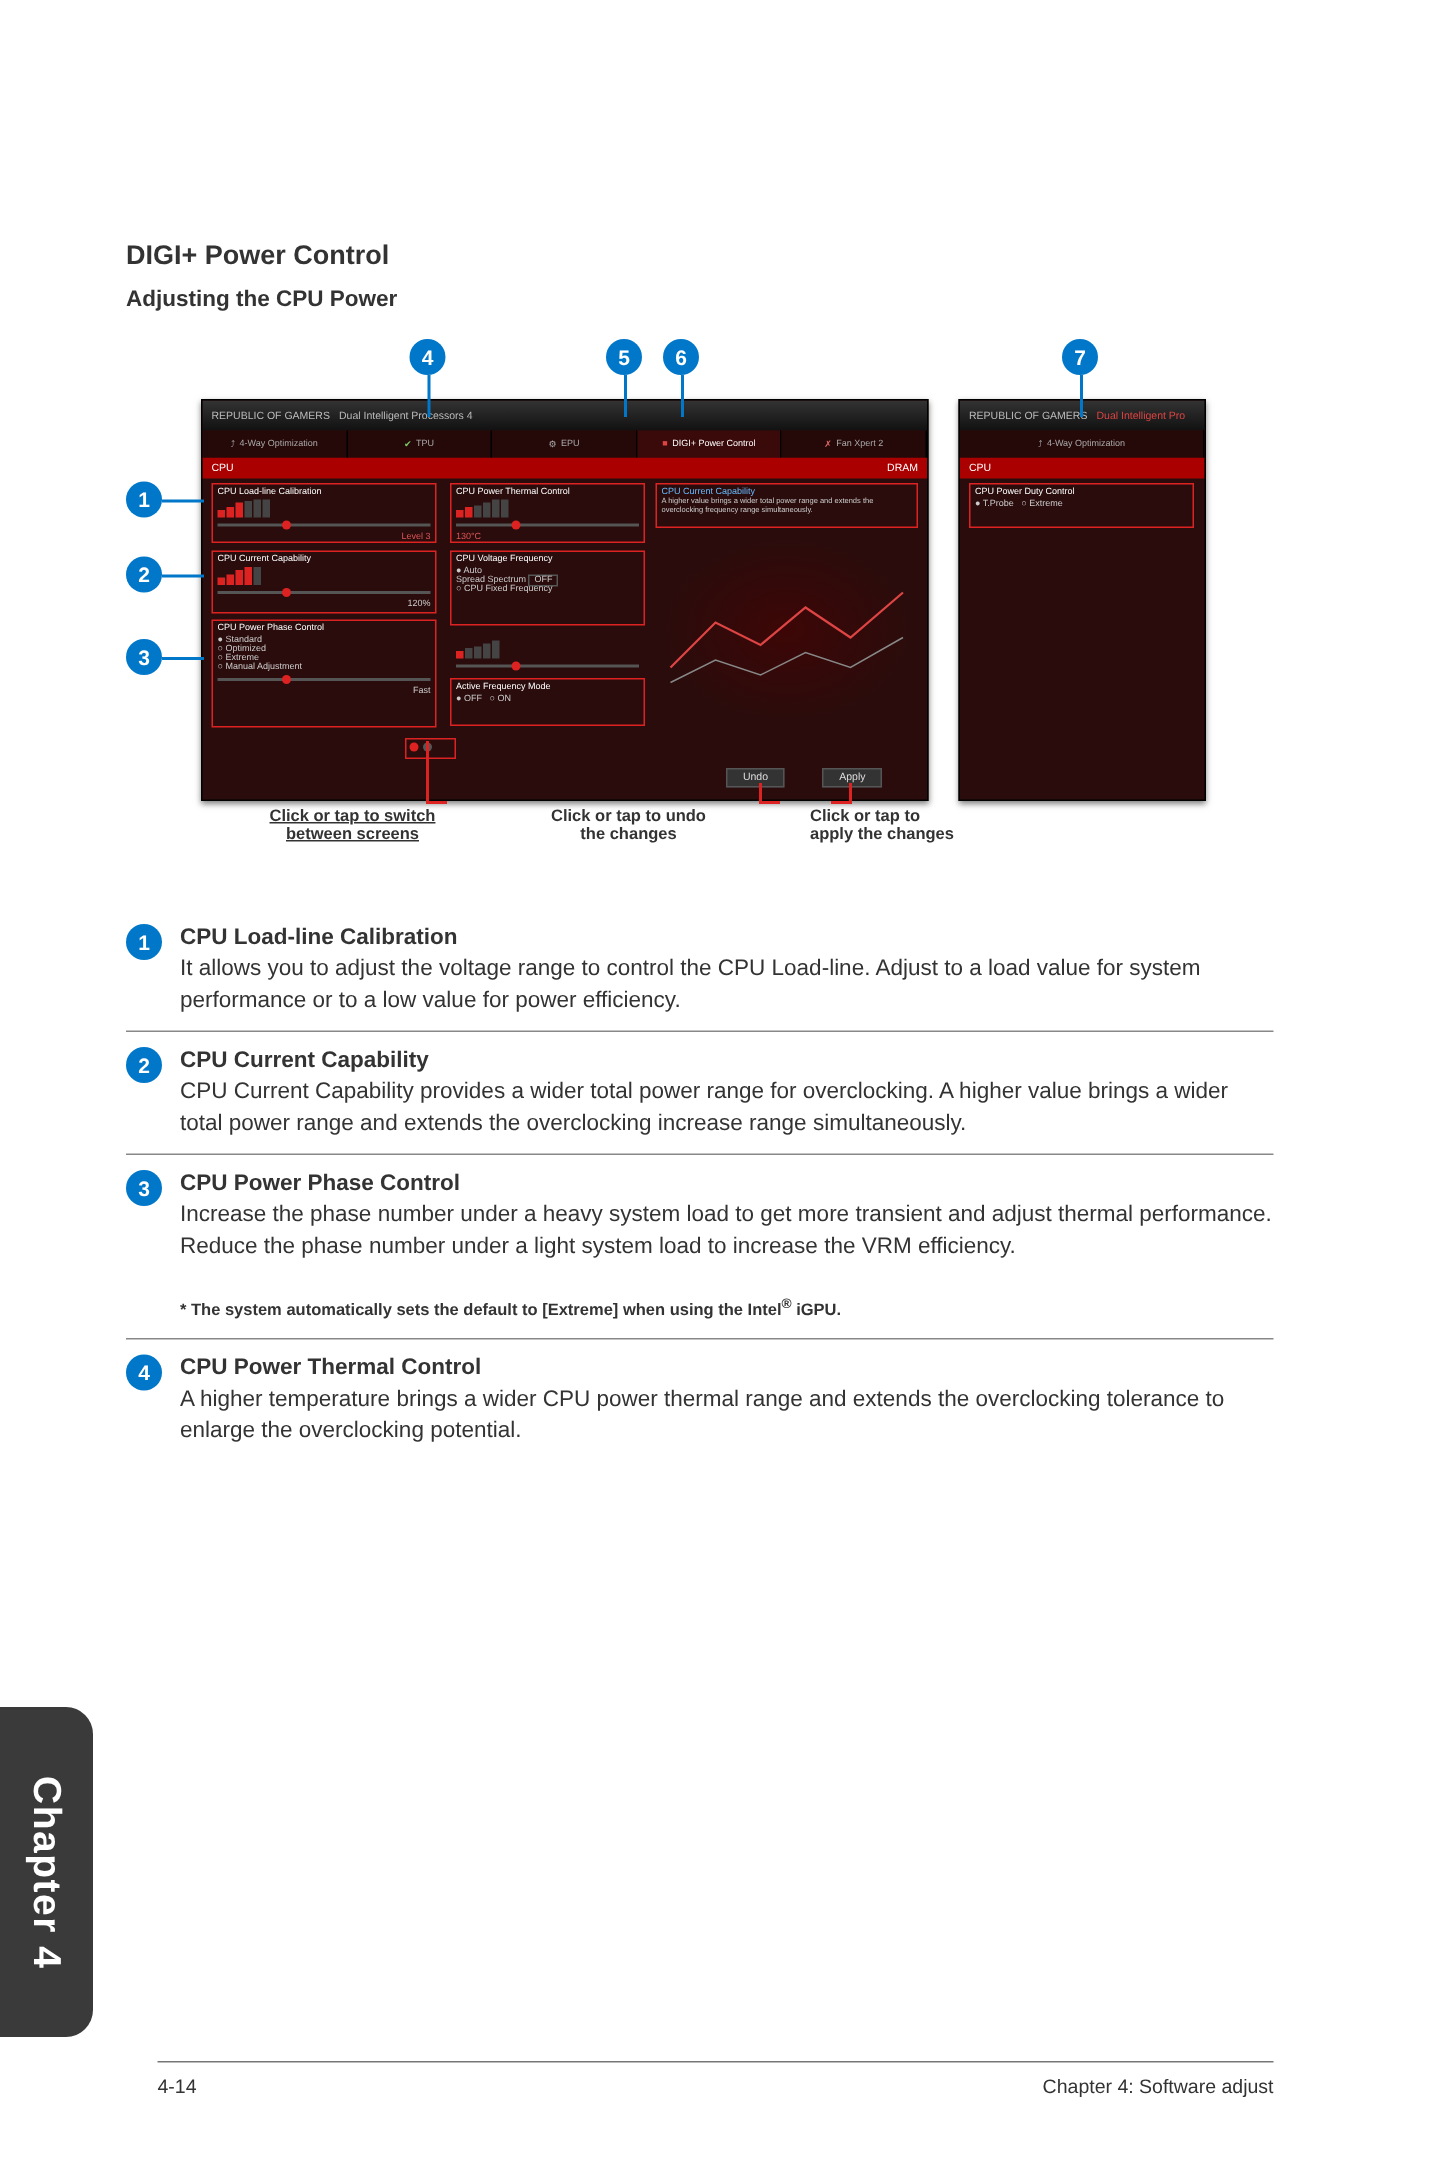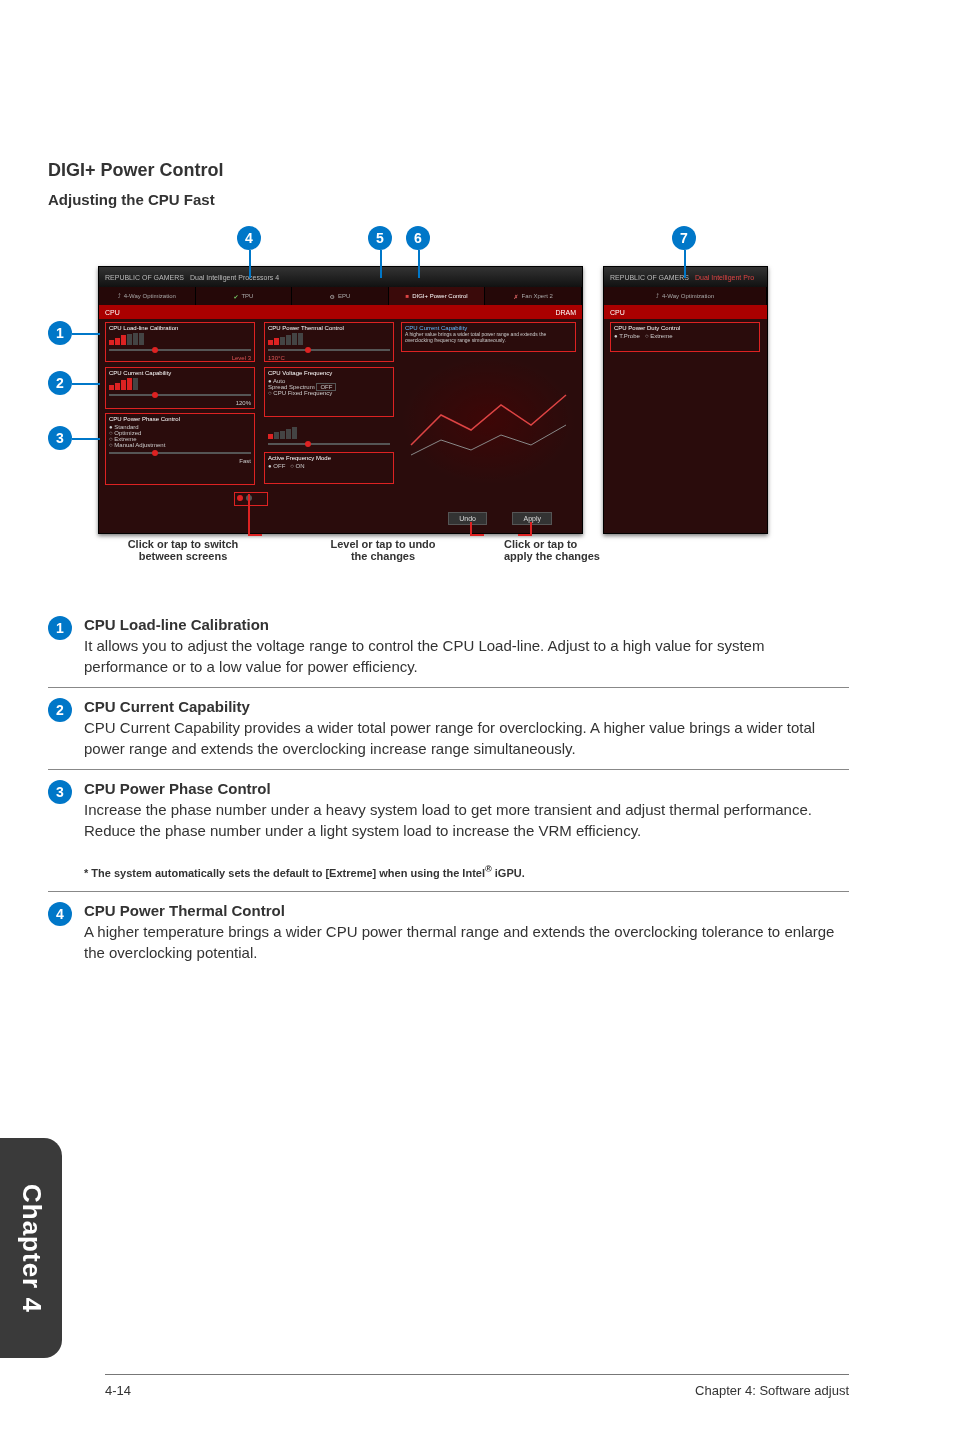--- a/index.html
+++ b/index.html
@@ -5,21 +5,21 @@
   * { margin: 0; padding: 0; box-sizing: border-box; }
   body {
     font-family: Arial, Helvetica, sans-serif;
     background: #fff;
     width: 954px;
     height: 1438px;
     position: relative;
     color: #333;
   }
   .content {
-    padding: 160px 105px 0 48px;
+    padding: 160px 105px 0 84px;
   }
   h2.section-title {
     font-size: 18px;
     font-weight: bold;
     color: #333;
     margin-bottom: 10px;
   }
   p.intro {
     font-size: 15px;
     line-height: 1.45;
@@ -208,21 +208,21 @@
   }
 
   .check{color:#7c6;}
   .xico{color:#d66;}
 </style>
 </head>
 <body>
 
 <div class="content">
   <h2 class="section-title">DIGI+ Power Control</h2>
-  <h3 class="sub">Adjusting the CPU Fast</h3>
+  <h3 class="sub">Adjusting the CPU Power</h3>
 
   <div class="diagram">
 
     <div class="marker" style="left:189px; top:0;">4</div>
     <div class="marker-line-h" style="left:201px; top:24px; width:0; height:28px; background:none; border-left:2px solid #0077c8;"></div>
 
     <div class="marker" style="left:320px; top:0;">5</div>
     <div class="marker-line-h" style="left:332px; top:24px; width:0; height:28px; background:none; border-left:2px solid #0077c8;"></div>
 
     <div class="marker" style="left:358px; top:0;">6</div>
@@ -389,44 +389,44 @@
         <span>CPU</span>
       </div>
       <div class="redbox" style="left:6px; top:55px; width:150px; height:30px;"></div>
       <div class="panel" style="left:6px; top:55px; width:150px;">
         <div class="pt">CPU Power Duty Control</div>
         <div>● <span>T.Probe</span>&nbsp;&nbsp;&nbsp;○ <span>Extreme</span></div>
       </div>
     </div>
 
     <div class="red-bracket" style="left:200px; top:268px; height:42px;"></div>
-    <div class="caption-arrow" style="left:60px; top:312px; width:150px;">
+    <div class="caption-arrow" style="left:76px; top:312px; width:150px;text-decoration:underline;">
       <span class="aline">Click or tap to switch</span>
       <span class="aline">between screens</span>
     </div>
 
     <div class="red-bracket" style="left:422px; top:296px; height:14px;"></div>
     <div class="caption-arrow" style="left:260px; top:312px; width:150px;">
-      <span class="aline">Level or tap to undo</span>
+      <span class="aline">Click or tap to undo</span>
       <span class="aline">the changes</span>
     </div>
 
     <div class="red-bracket2" style="left:470px; top:296px; height:14px;"></div>
     <div class="caption-arrow" style="left:456px; top:312px; width:150px; text-align:left;">
       <span class="aline">Click or tap to</span>
       <span class="aline">apply the changes</span>
     </div>
   </div>
 
   <div class="callouts">
     <div class="callout-row">
       <div class="callout-num">1</div>
       <div class="callout-body">
         <span class="ct">CPU Load-line Calibration</span>
-        <span>It allows you to adjust the voltage range to control the CPU Load-line. Adjust to a high value for system performance or to a low value for power efficiency.</span>
+        <span>It allows you to adjust the voltage range to control the CPU Load-line. Adjust to a load value for system performance or to a low value for power efficiency.</span>
       </div>
     </div>
     <div class="callout-row">
       <div class="callout-num">2</div>
       <div class="callout-body">
         <span class="ct">CPU Current Capability</span>
         <span>CPU Current Capability provides a wider total power range for overclocking. A higher value brings a wider total power range and extends the overclocking increase range simultaneously.</span>
       </div>
     </div>
     <div class="callout-row">

